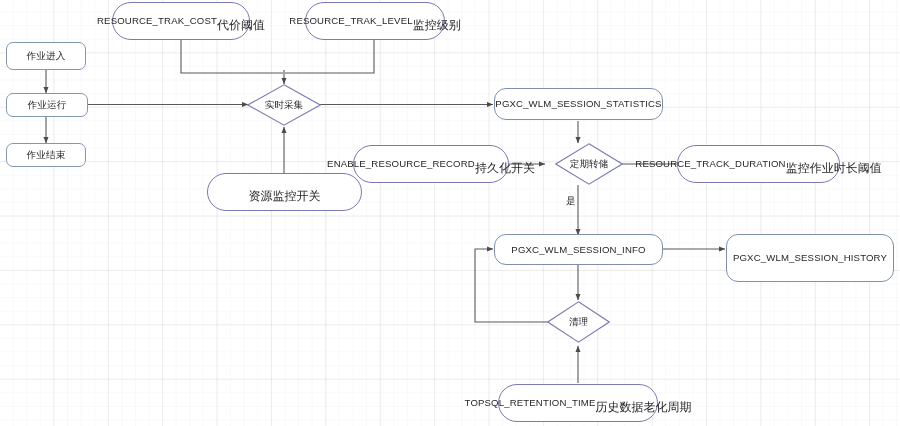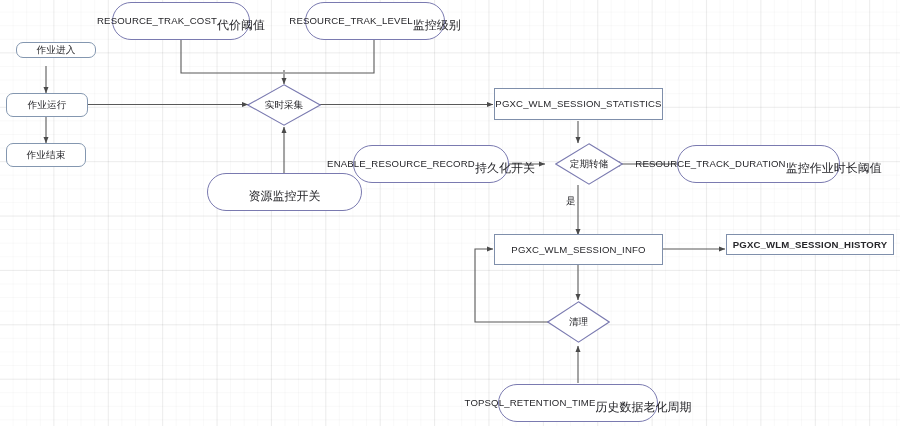--- a/index.html
+++ b/index.html
@@ -64,21 +64,21 @@
     border-radius: 7px;
   }
   
   .n-stadium {
     border: 1px solid #7a7ab0;
     border-radius: 999px;
   }
   
   .n-rect {
     border: 1px solid #7f8fab;
-    border-radius: 0;
+    border-radius: 12px;
   }
   
   .n-diamond {
     background: transparent;
     border: none;
   }
   .n-diamond .dshape {
     position: absolute;
     left: 0; top: 0;
     width: 100%;
@@ -139,21 +139,21 @@
       <path d="M663,249 L725,249" marker-end="url(#arw)"></path>
 
       <path d="M578,264 L578,300" marker-end="url(#arw)"></path>
 
       <path d="M548,322 L475,322 L475,249 L493,249" marker-end="url(#arw)"></path>
 
       <path d="M578,383 L578,346" marker-end="url(#arw)"></path>
     </g>
   </svg>
 
-  <div class="node n-roundbox" style="left:16px; top:42px; width:80px; height:16px;justify-content:center;">
+  <div class="node n-roundbox" style="left:6px; top:42px; width:80px; height:28px;justify-content:center;">
     <span class="t1">作业进入</span>
   </div>
 
   <div class="node n-roundbox" style="left:6px; top:93px; width:82px; height:24px;">
     <span class="t1">作业运行</span>
   </div>
 
   <div class="node n-roundbox" style="left:6px; top:143px; width:80px; height:24px;">
     <span class="t1">作业结束</span>
   </div>
@@ -199,21 +199,21 @@
     </svg>
     <span class="dlabel">定期转储</span>
   </div>
 
   <div class="edge-label" style="left:566px; top:195px;">是</div>
 
   <div class="node n-rect" style="left:494px; top:234px; width:169px; height:31px;">
     <span class="t1">PGXC_WLM_SESSION_INFO</span>
   </div>
 
-  <div class="node n-rect" style="left:726px; top:234px; width:168px; height:21px;font-weight:bold;">
+  <div class="node n-rect" style="left:726px; top:234px; width:168px; height:48px;">
     <span class="t1">PGXC_WLM_SESSION_HISTORY</span>
   </div>
 
   <div class="node n-diamond" style="left:547px; top:301px; width:63px; height:42px;">
     <svg class="dshape" viewBox="0 0 63 42" preserveAspectRatio="none">
       <polygon points="31.5,0.8 62.2,21 31.5,41.2 0.8,21" fill="#ffffff" stroke="#7a7ab0" stroke-width="1.1"></polygon>
     </svg>
     <span class="dlabel">清理</span>
   </div>
 

